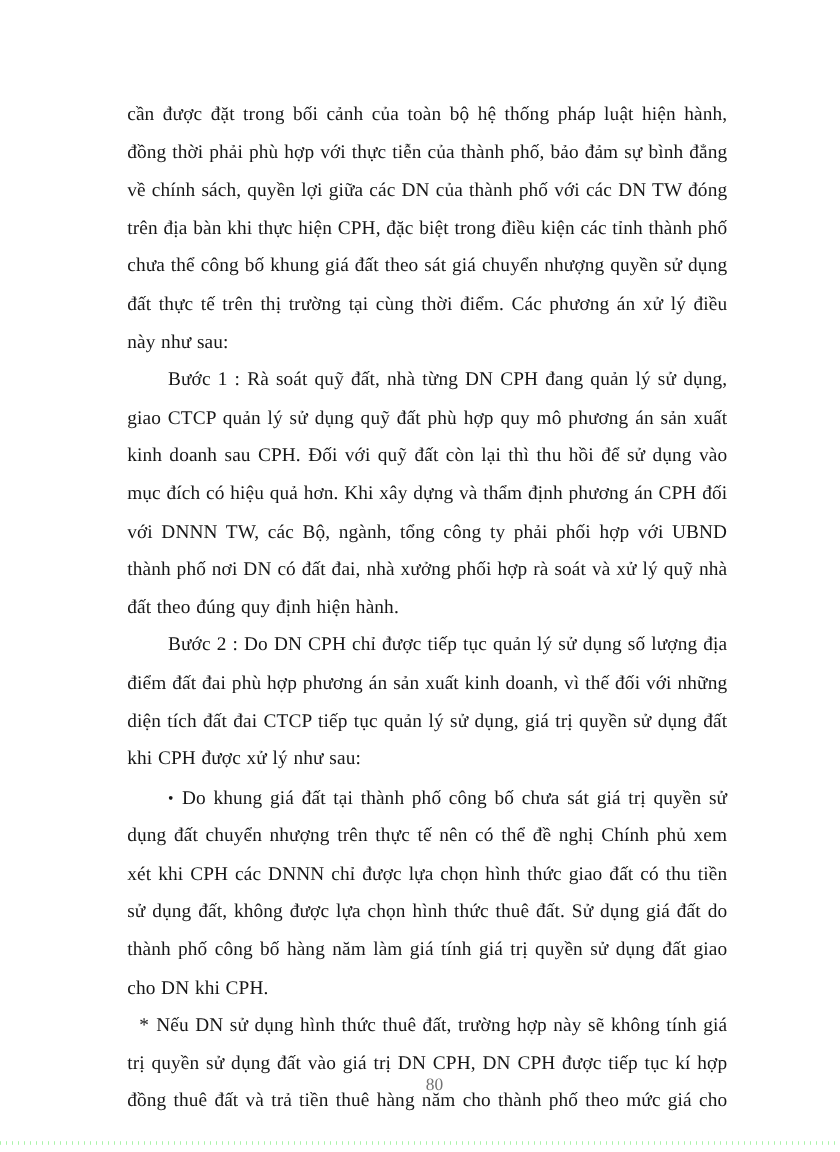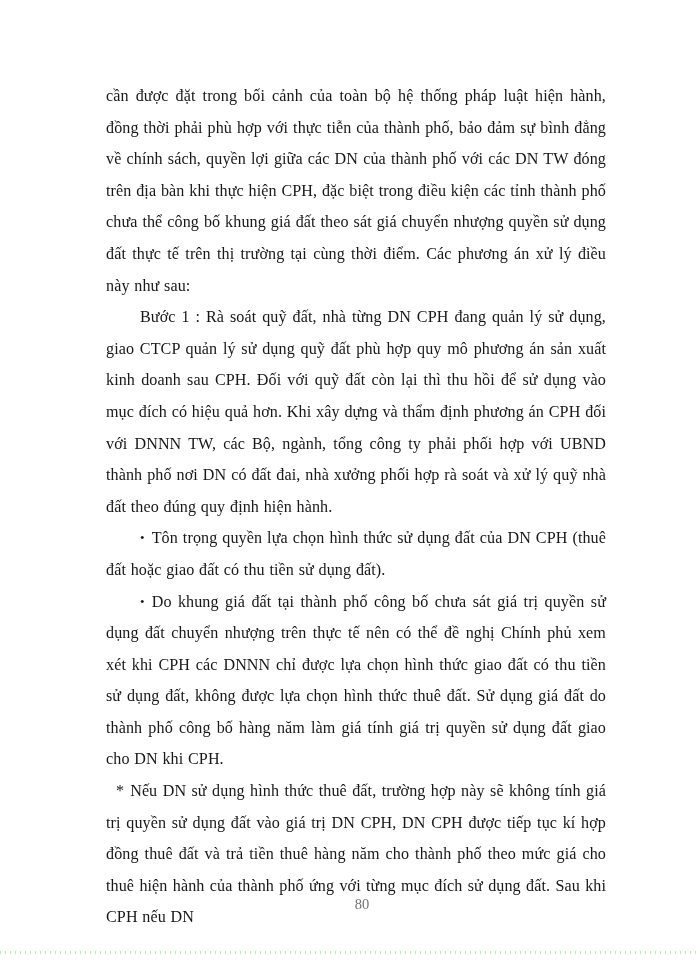--- a/index.html
+++ b/index.html
@@ -87,22 +87,22 @@
 <body>
 
 <div id="page">
 
   <div id="text-column">
 
     <p class="para">cần được đặt trong bối cảnh của toàn bộ hệ thống pháp luật hiện hành, đồng thời phải phù hợp với thực tiễn của thành phố, bảo đảm sự bình đẳng về chính sách, quyền lợi giữa các DN của thành phố với các DN TW đóng trên địa bàn khi thực hiện CPH, đặc biệt trong điều kiện các tỉnh thành phố chưa thể công bố khung giá đất theo sát giá chuyển nhượng quyền sử dụng đất thực tế trên thị trường tại cùng thời điểm. Các phương án xử lý điều này như sau:</p>
 
     <p class="para indent">Bước 1 : Rà soát quỹ đất, nhà từng DN CPH đang quản lý sử dụng, giao CTCP quản lý sử dụng quỹ đất phù hợp quy mô phương án sản xuất kinh doanh sau CPH. Đối với quỹ đất còn lại thì thu hồi để sử dụng vào mục đích có hiệu quả hơn. Khi xây dựng và thẩm định phương án CPH đối với DNNN TW, các Bộ, ngành, tổng công ty phải phối hợp với UBND thành phố nơi DN có đất đai, nhà xưởng phối hợp rà soát và xử lý quỹ nhà đất theo đúng quy định hiện hành.</p>
 
+    <p class="para indent">Bước 2 : Do DN CPH chỉ được tiếp tục quản lý sử dụng số lượng địa điểm đất đai phù hợp phương án sản xuất kinh doanh, vì thế đối với những diện tích đất đai CTCP tiếp tục quản lý sử dụng, giá trị quyền sử dụng đất khi CPH được xử lý như sau:</p>
 
-    <p class="para bullet"><span class="bullet-mark">•</span><span>Tôn trọng quyền lựa chọn hình thức sử dụng đất của DN CPH (thuê đất hoặc giao đất có thu tiền sử dụng đất).</span></p>
 
     <p class="para bullet"><span class="bullet-mark">•</span><span>Do khung giá đất tại thành phố công bố chưa sát giá trị quyền sử dụng đất chuyển nhượng trên thực tế nên có thể đề nghị Chính phủ xem xét khi CPH các DNNN chỉ được lựa chọn hình thức giao đất có thu tiền sử dụng đất, không được lựa chọn hình thức thuê đất. Sử dụng giá đất do thành phố công bố hàng năm làm giá tính giá trị quyền sử dụng đất giao cho DN khi CPH.</span></p>
 
     <p class="para star"><span class="star-mark">*</span><span>Nếu DN sử dụng hình thức thuê đất, trường hợp này sẽ không tính giá trị quyền sử dụng đất vào giá trị DN CPH, DN CPH được tiếp tục kí hợp đồng thuê đất và trả tiền thuê hàng năm cho thành phố theo mức giá cho thuê hiện hành của thành phố ứng với từng mục đích sử dụng đất. Sau khi CPH nếu DN</span></p>
 
   </div>
 
   <div id="page-number">80</div>
 
   <div id="scan-bottom-fade"></div>

